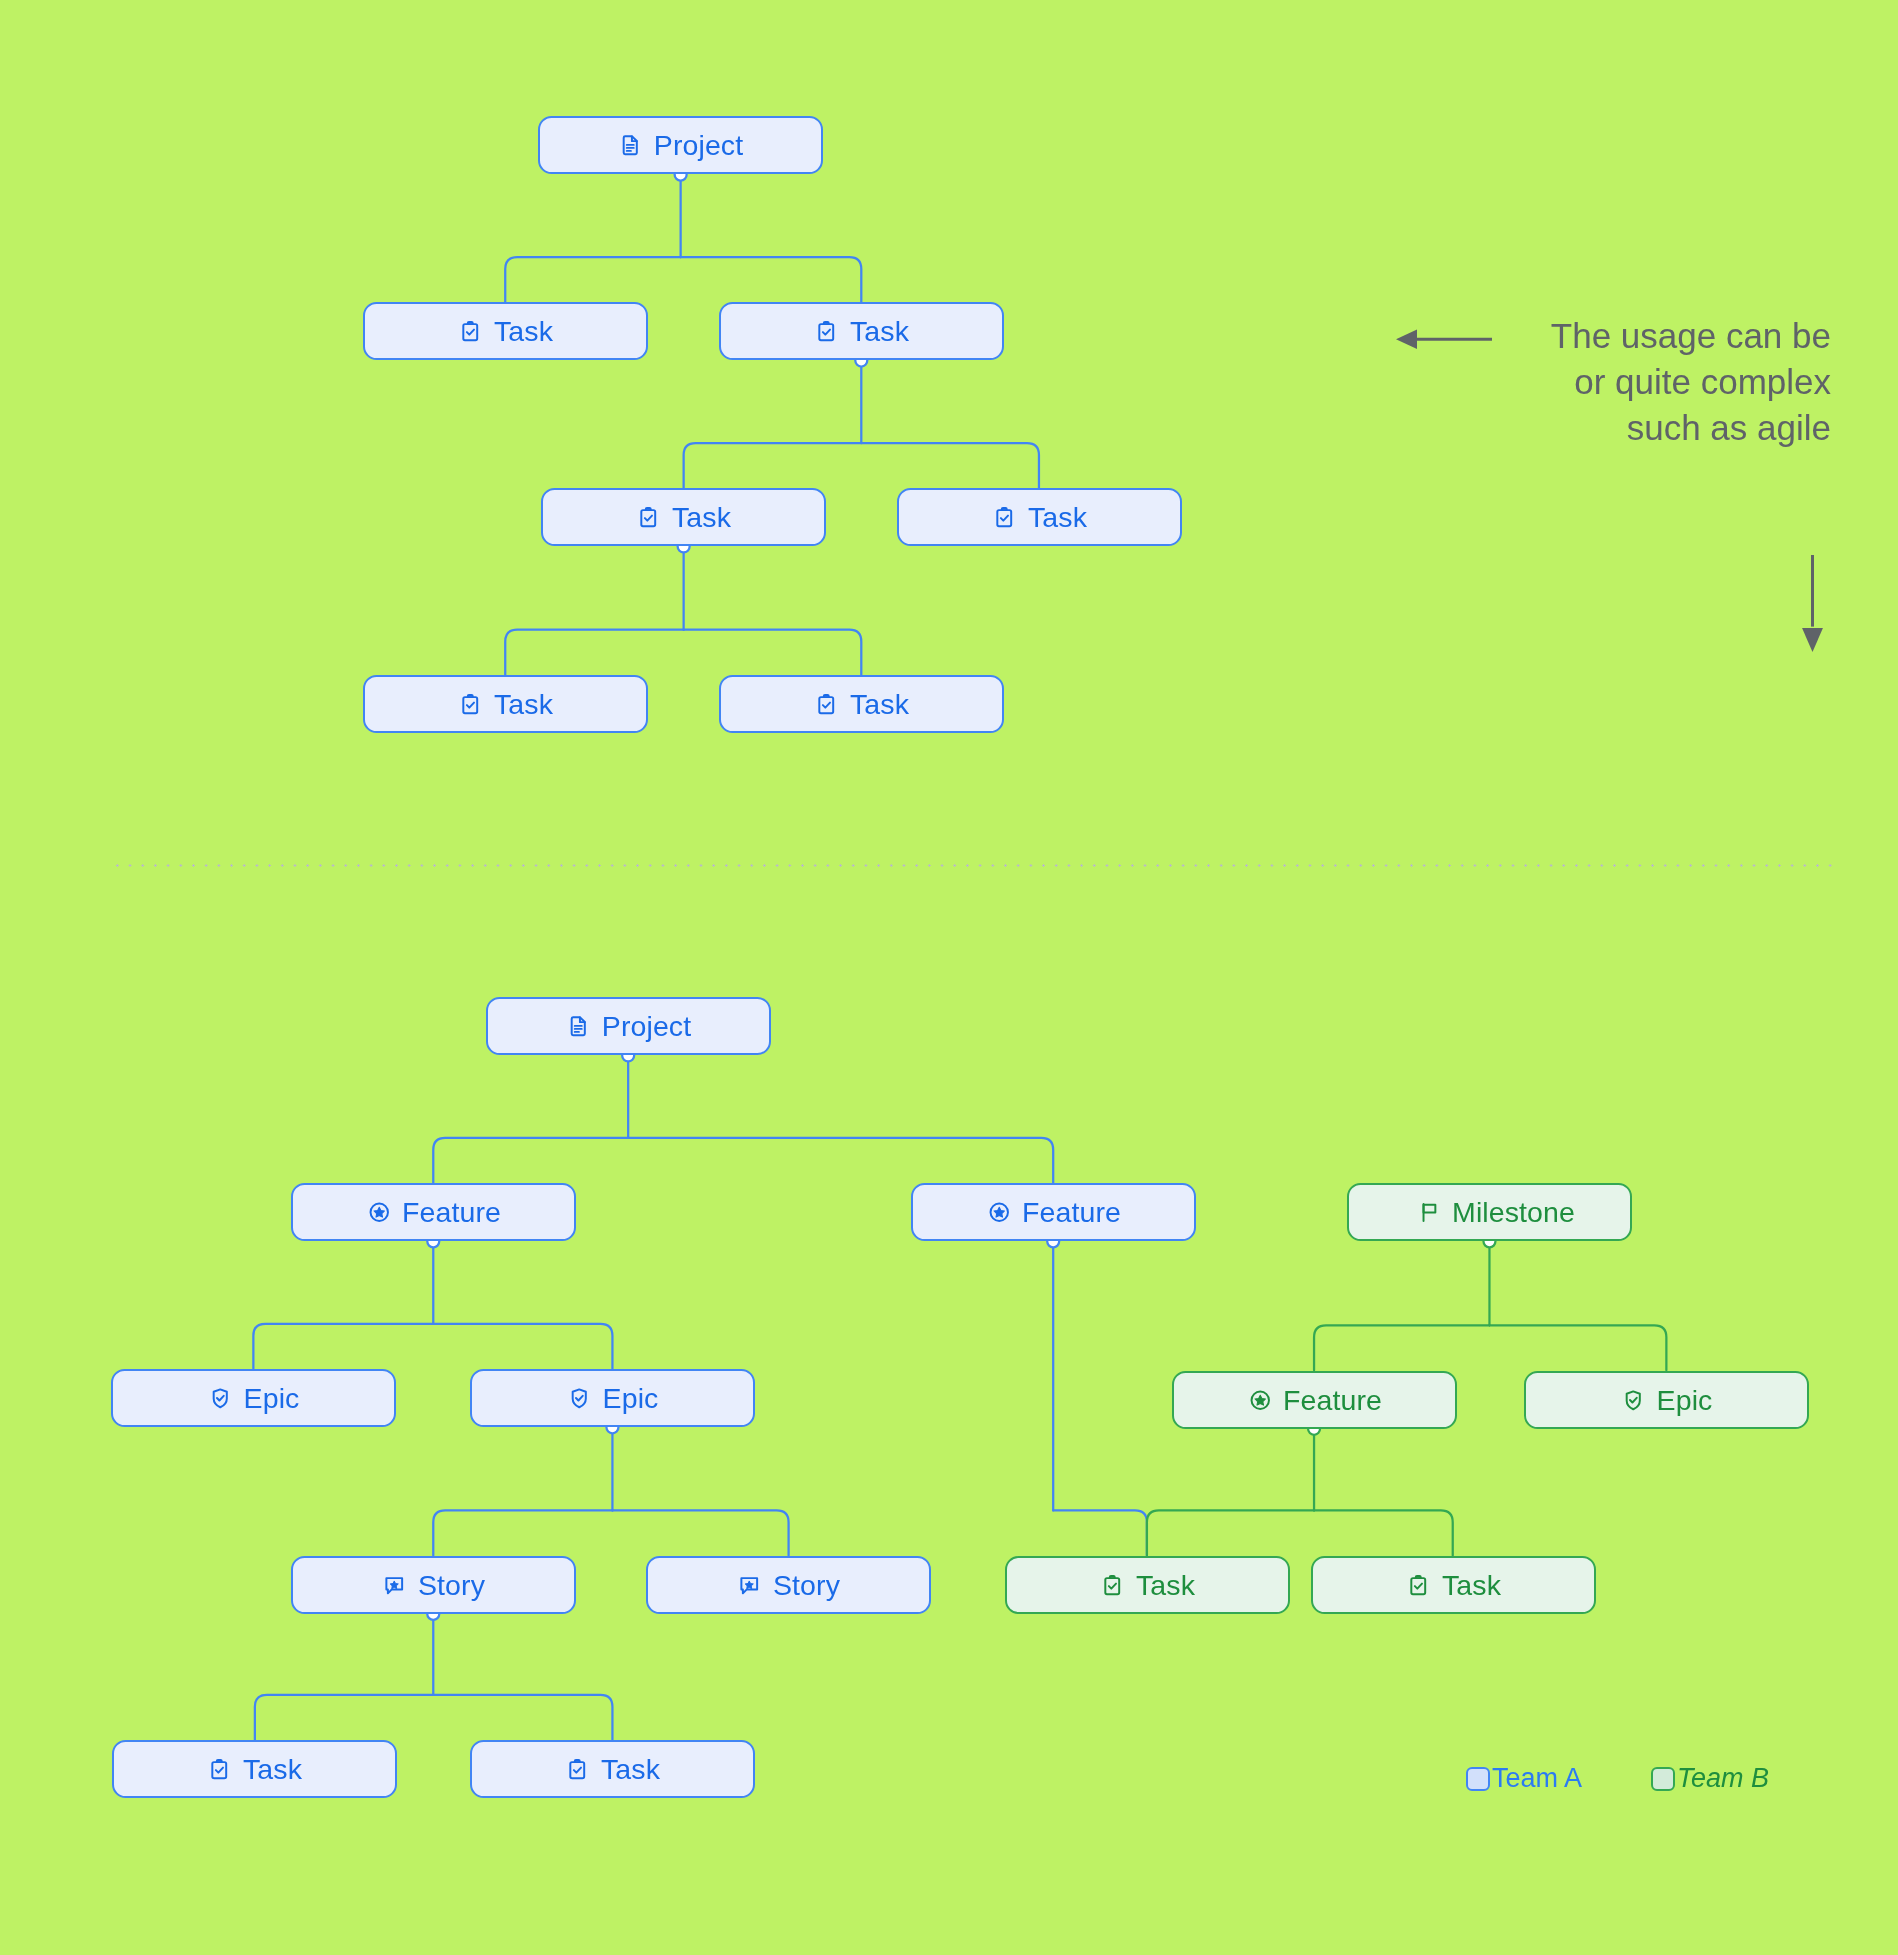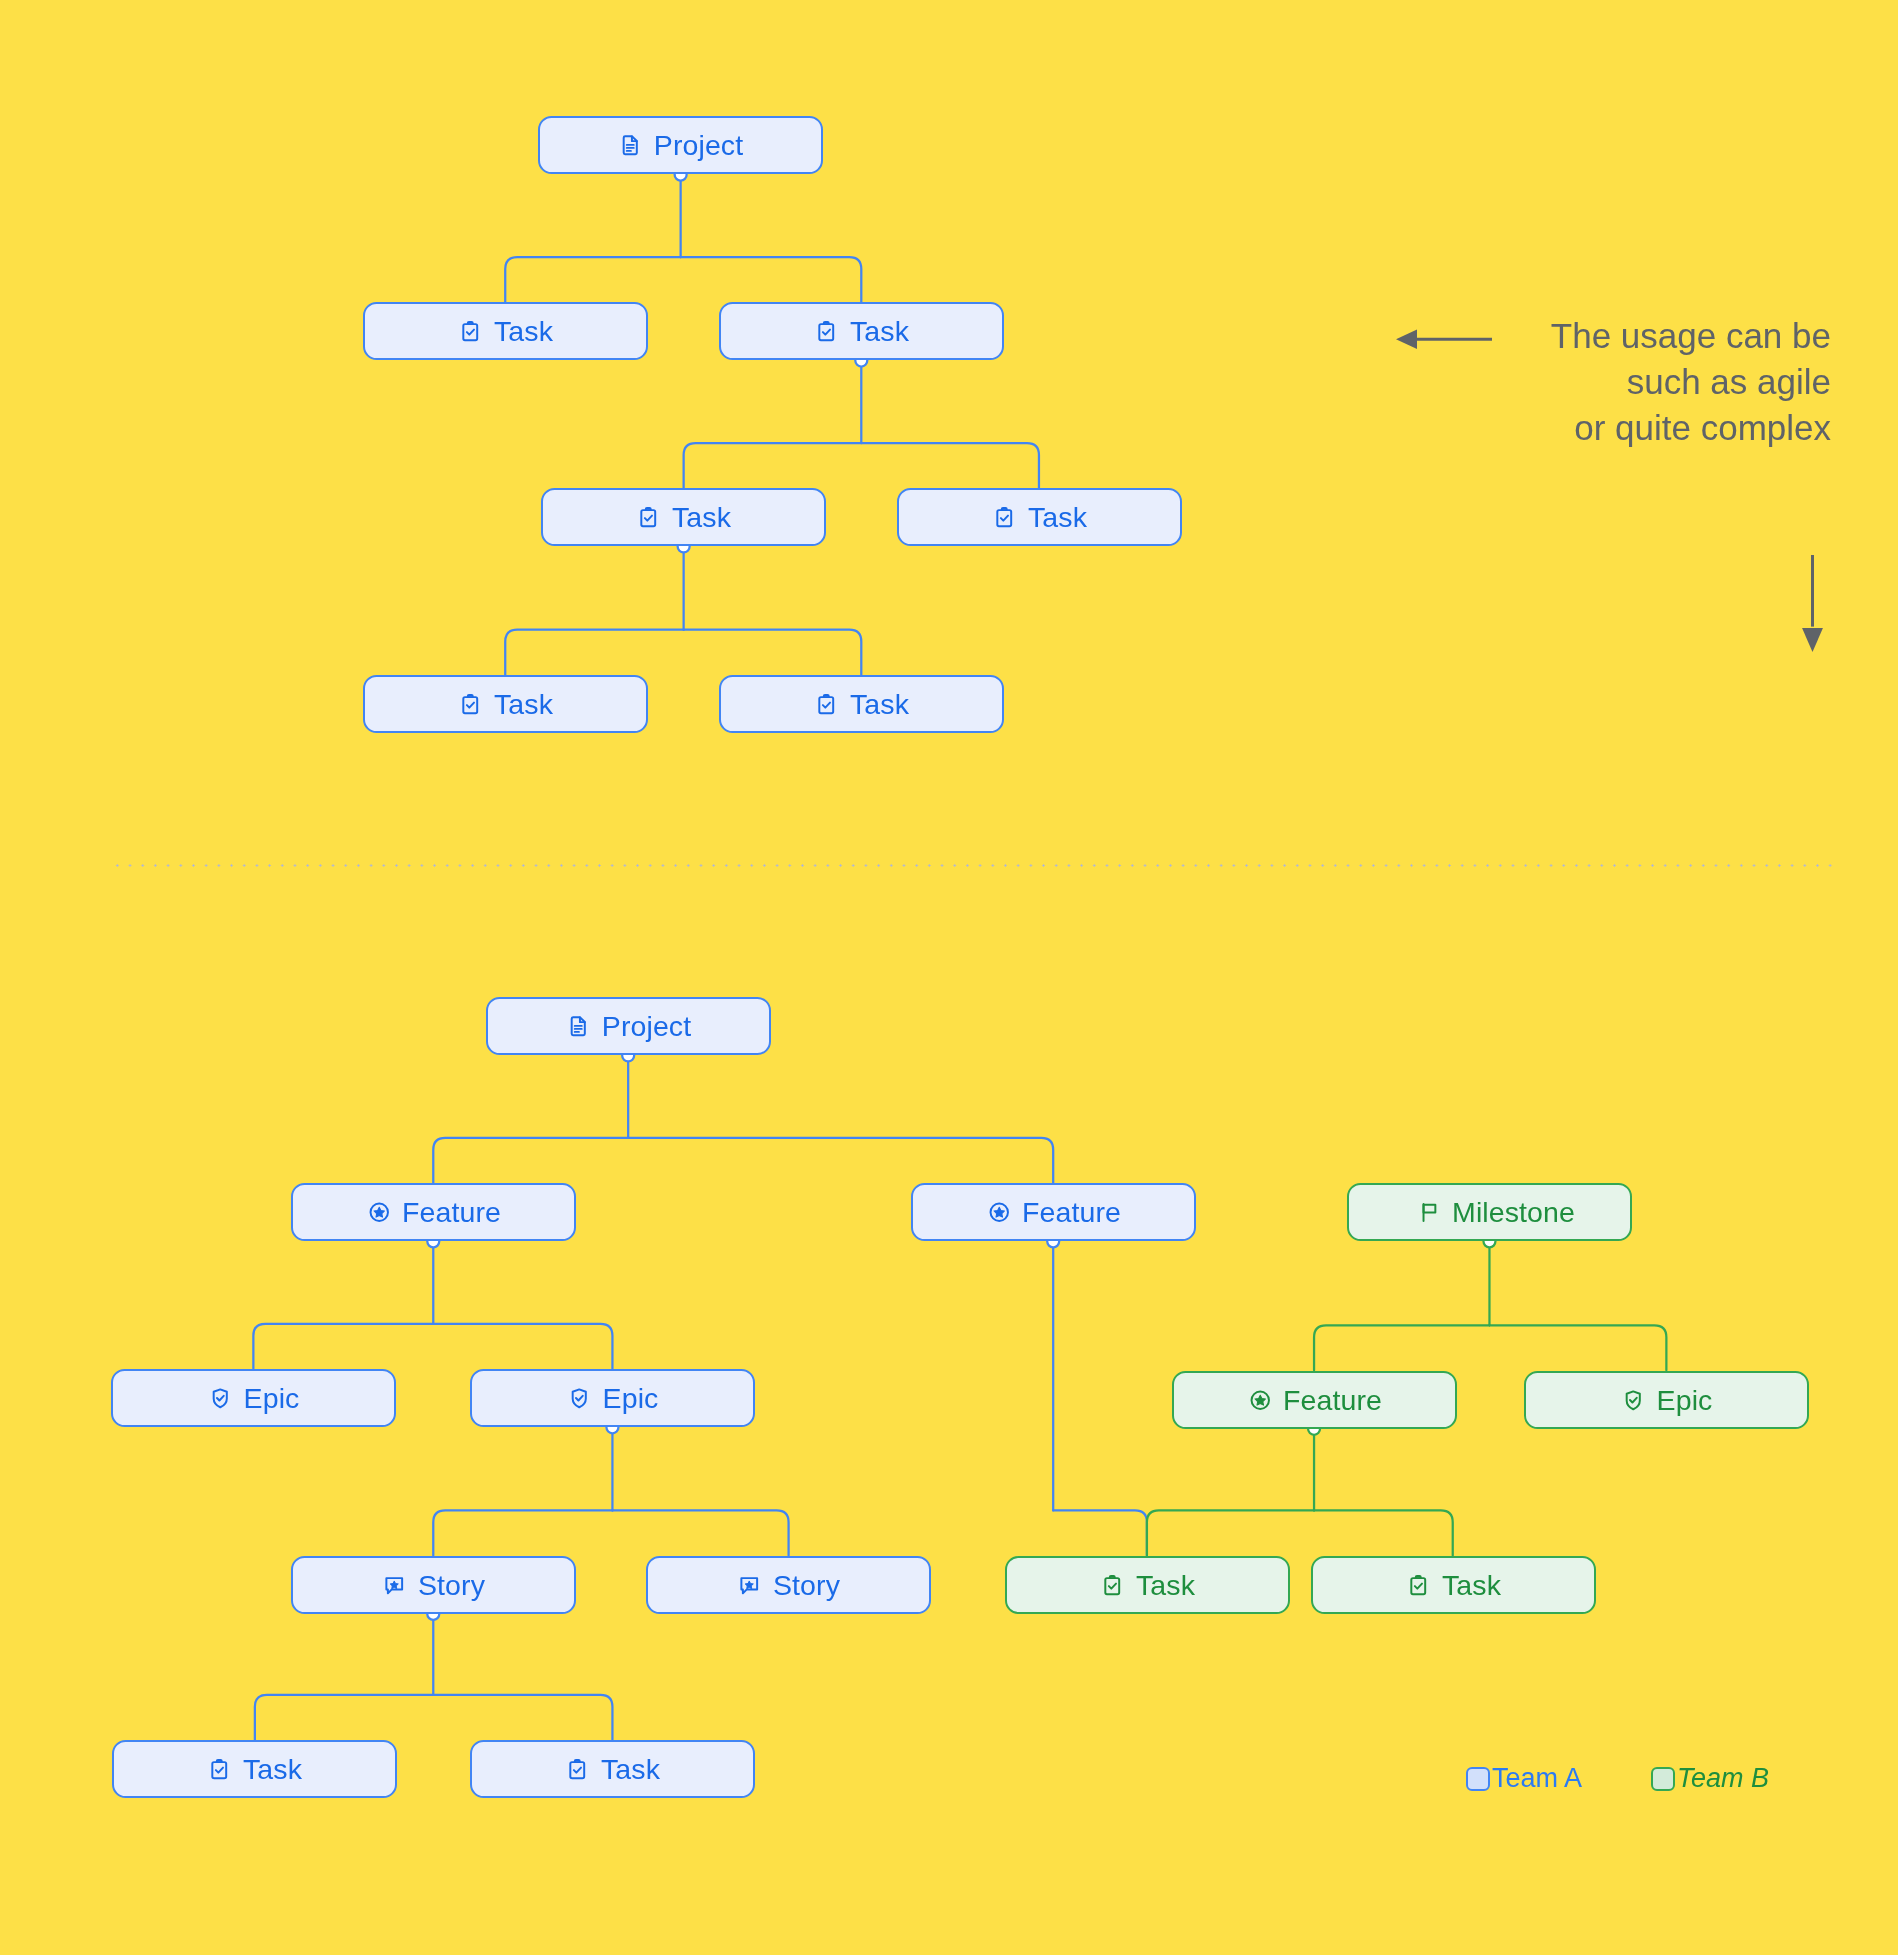--- a/index.html
+++ b/index.html
@@ -5,21 +5,21 @@
 <style>
   html,body{margin:0;padding:0;background:#ffffff;}
   body{
     font-family:"Liberation Sans","DejaVu Sans",sans-serif;
     -webkit-font-smoothing:antialiased;
   }
   #canvas{
     position:relative;
     width:1898px;
     height:1955px;
-    background:#fde047;
+    background:#bef264;
     overflow:hidden;
   }
   svg.edges{
     position:absolute;
     left:0;top:0;
     width:1898px;height:1955px;
     pointer-events:none;
   }
   .node{
     position:absolute;
@@ -368,22 +368,22 @@
       </div>
     </div>
 
   <svg class="arrow-left" viewBox="0 0 128 30">
     <line x1="22" y1="15" x2="128" y2="15" stroke="#5f6368" stroke-width="4"></line>
     <polygon points="0,15 28,2 28,28" fill="#5f6368"></polygon>
   </svg>
 
   <div id="annotation">
     <span class="ln">The usage can be</span>
+    <span class="ln">or quite complex</span>
     <span class="ln">such as agile</span>
-    <span class="ln">or quite complex</span>
   </div>
 
   <svg class="arrow-down" viewBox="0 0 36 130">
     <line x1="18" y1="0" x2="18" y2="96" stroke="#5f6368" stroke-width="4"></line>
     <polygon points="18,130 4,98 32,98" fill="#5f6368"></polygon>
   </svg>
 
   <div id="divider"></div>
 
   <div id="legend">

